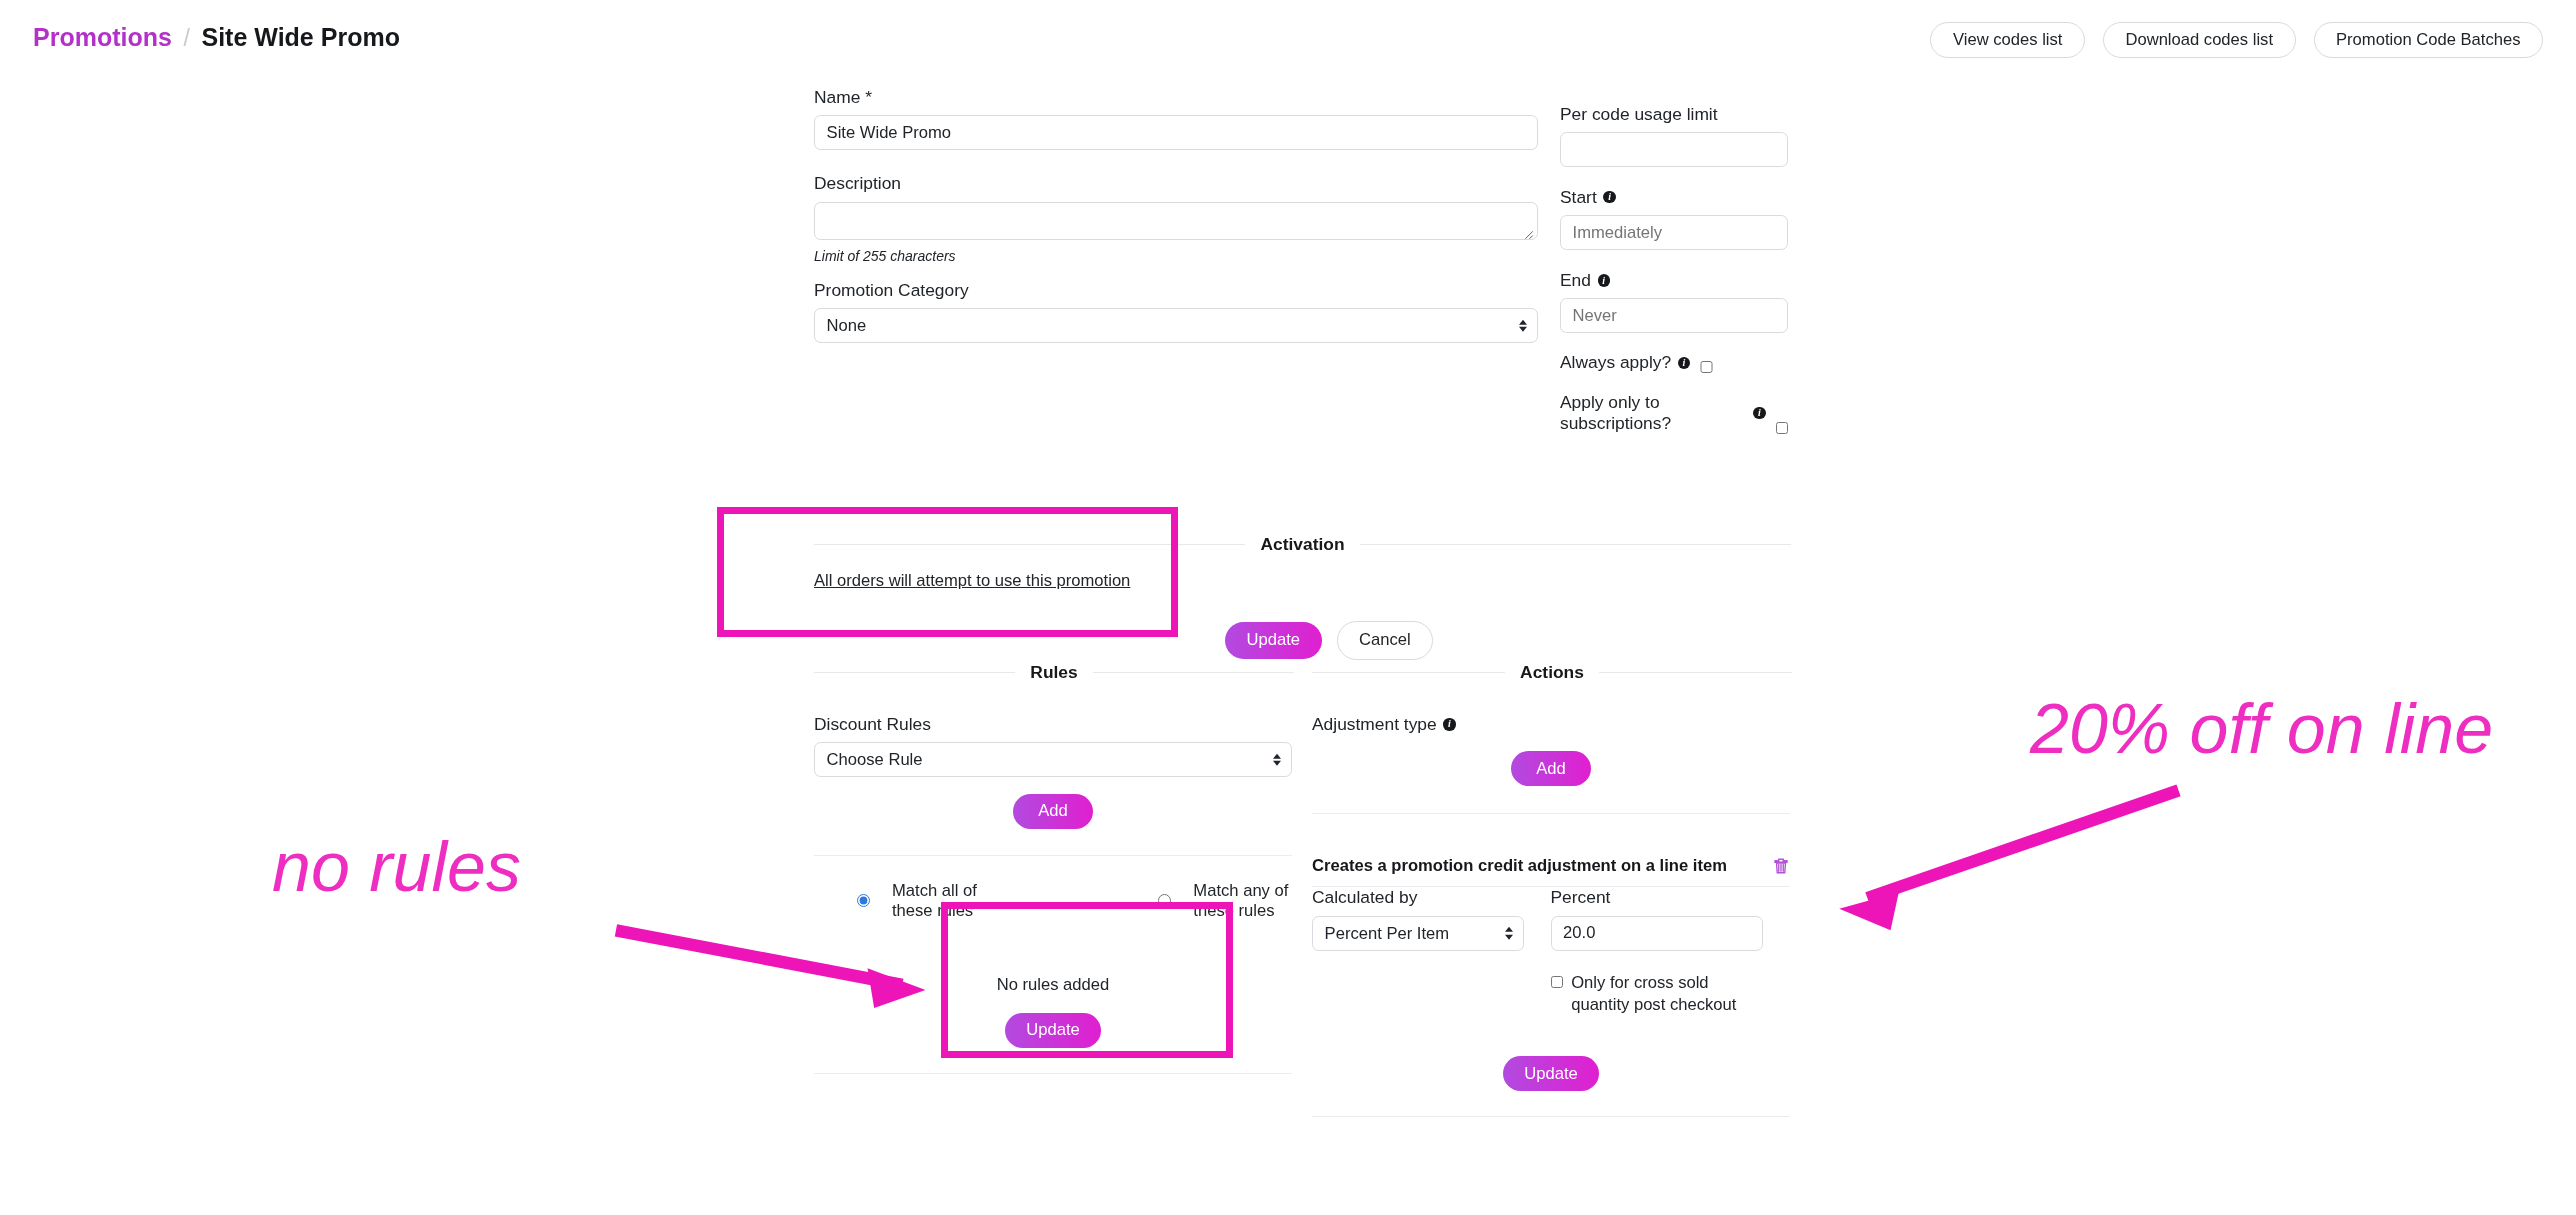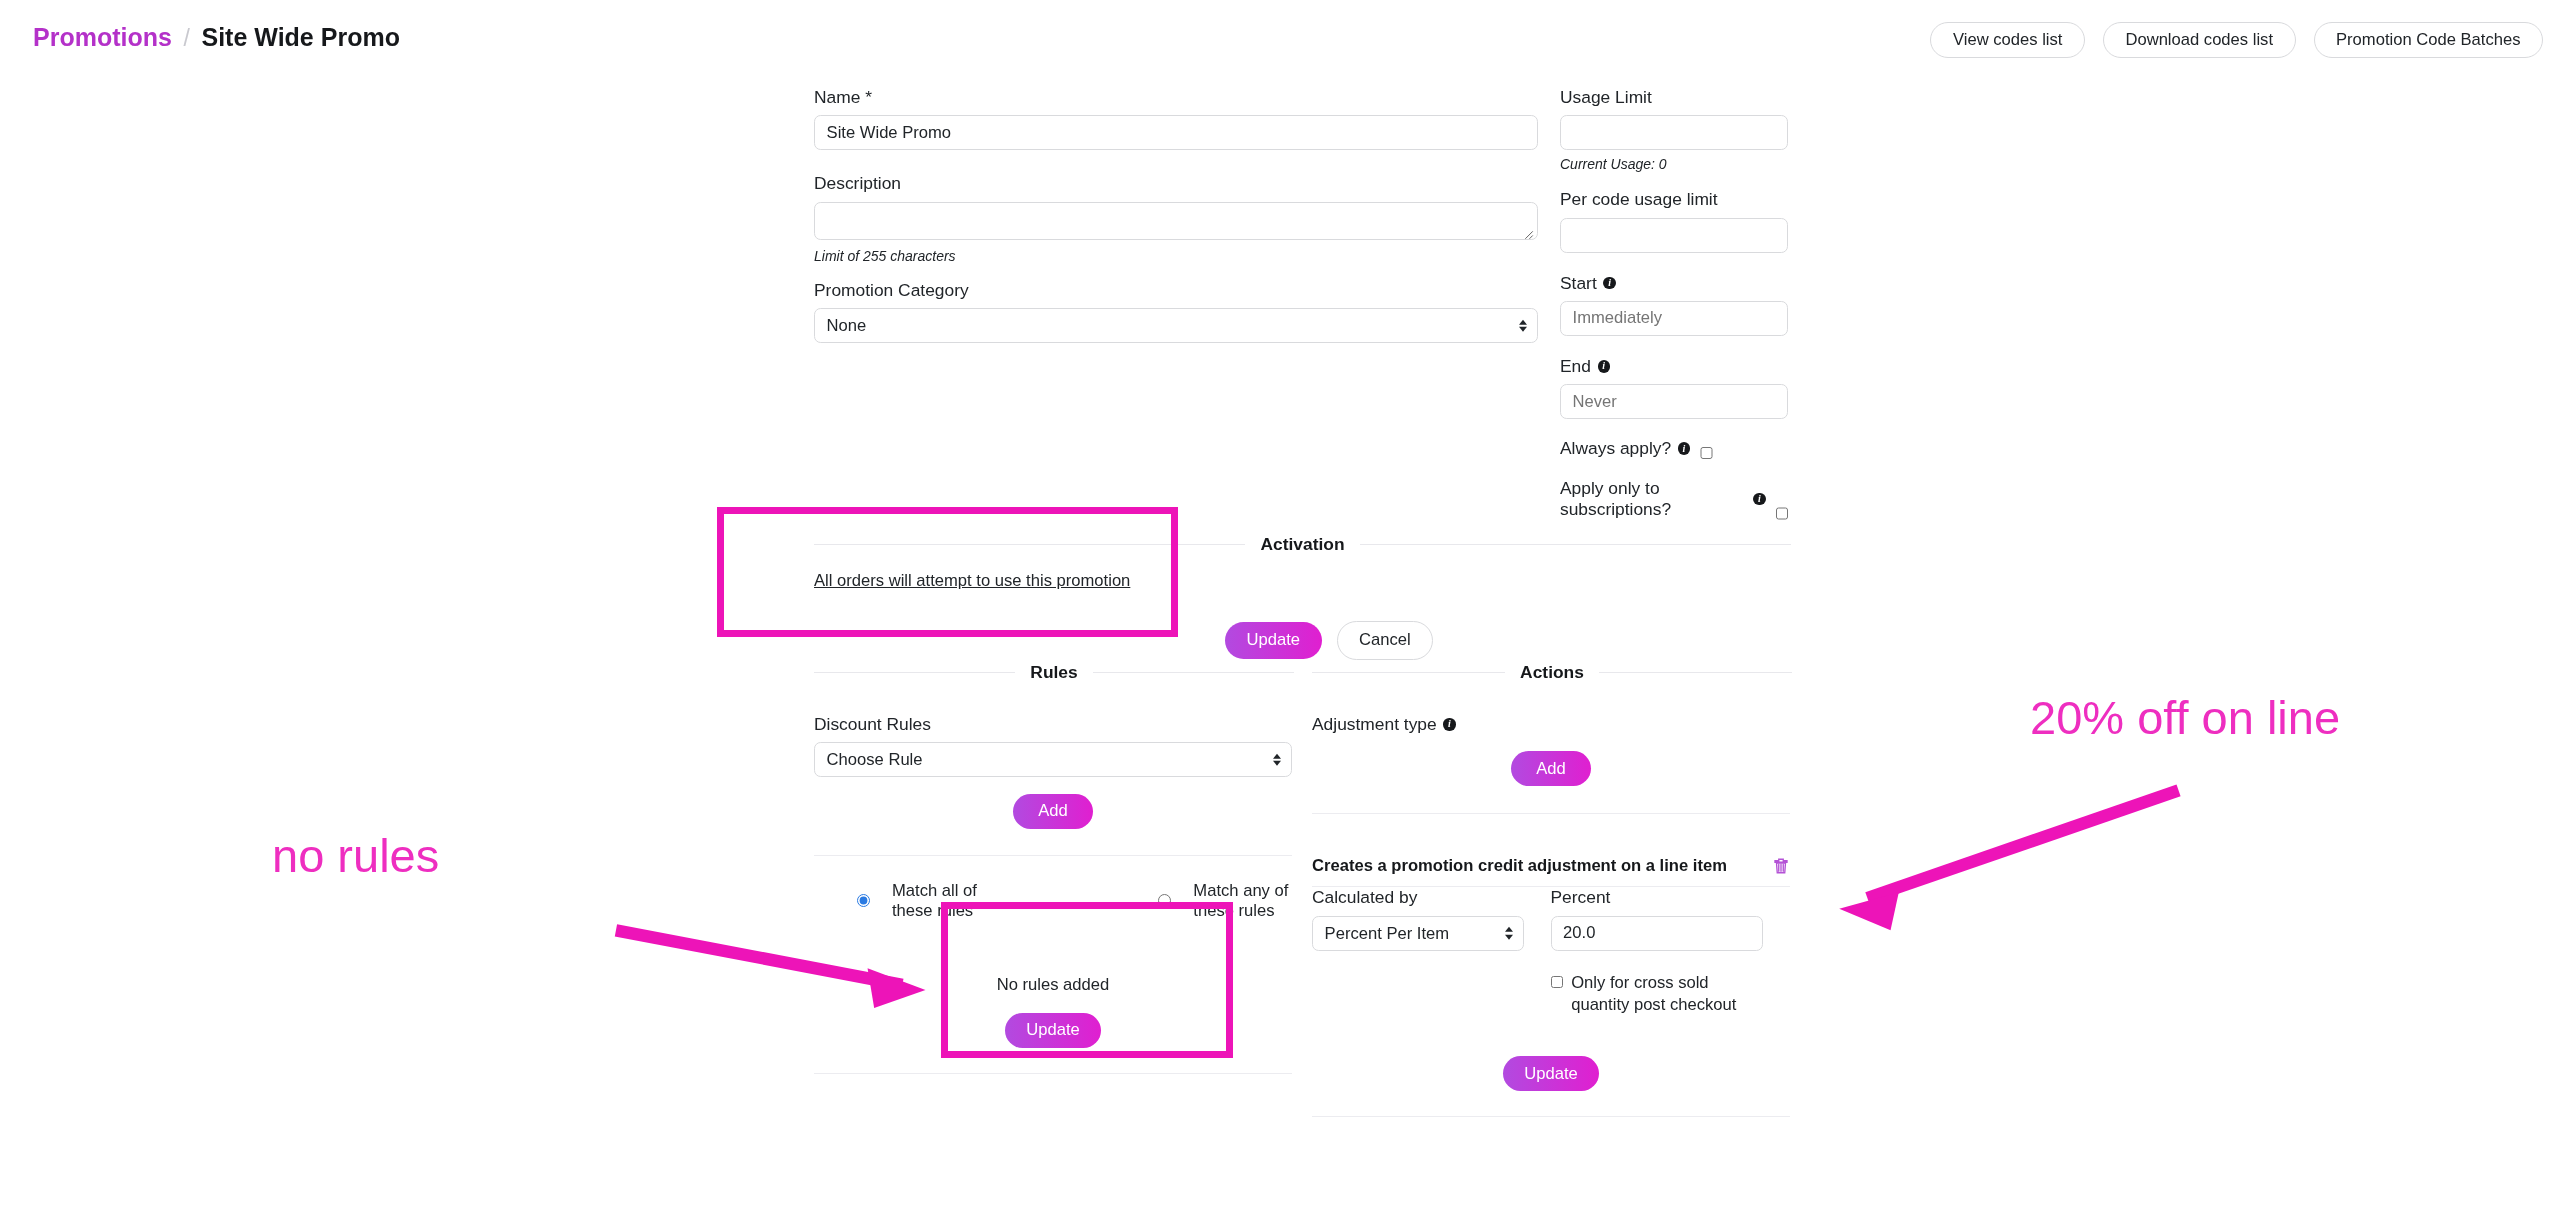--- a/index.html
+++ b/index.html
@@ -146,24 +146,25 @@
   }
   .trash {
     cursor: pointer; width: 18px; height: 18px;
   }
 
   
   .anno { position: absolute; pointer-events: none; }
   .anno-box { border: 7.4px solid #ed14b8; }
   .anno-text {
     color: #ee2ec0;
-    font-size: 47px;
+    font-size: 70px;
     font-family: "Liberation Sans", sans-serif;
     white-space: nowrap;
     line-height: 1;
+    font-style: italic;
   }
 </style>
 </head>
 <body>
 
 <div class="topbar">
   <div class="breadcrumb">
     <span class="crumb-link">Promotions</span>
     <span class="crumb-sep">/</span>
     <span class="crumb-current">Site Wide Promo</span>
@@ -203,25 +204,20 @@
           <i class="up"></i>
           <i class="down"></i>
         </span>
     </div>
   </div>
 
 </div>
 
 <div class="col-right">
 
-  <div class="field">
-    <div class="lbl">Usage Limit</div>
-    <input class="inp" type="text" style="">
-    <div class="hint">Current Usage: 0</div>
-  </div>
 
   <div class="field" style="margin-top:16.6px;">
     <div class="lbl">Per code usage limit</div>
     <input class="inp" type="text" style="">
   </div>
 
   <div class="field" style="margin-top:20px;">
     <div class="lbl">
       <span>Start</span>
       <span class="info-icon">i</span>

